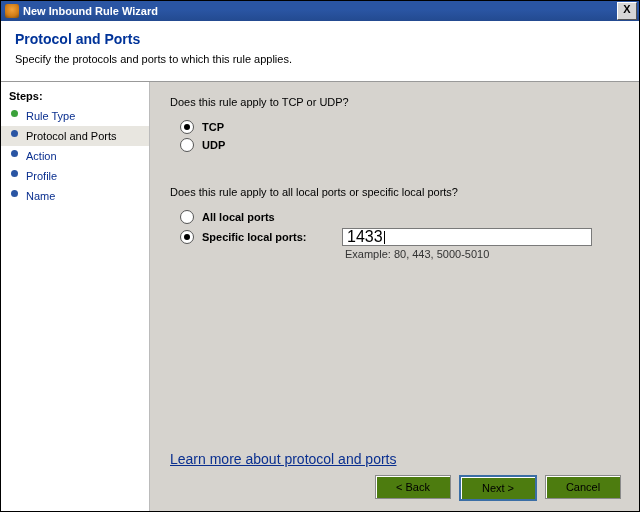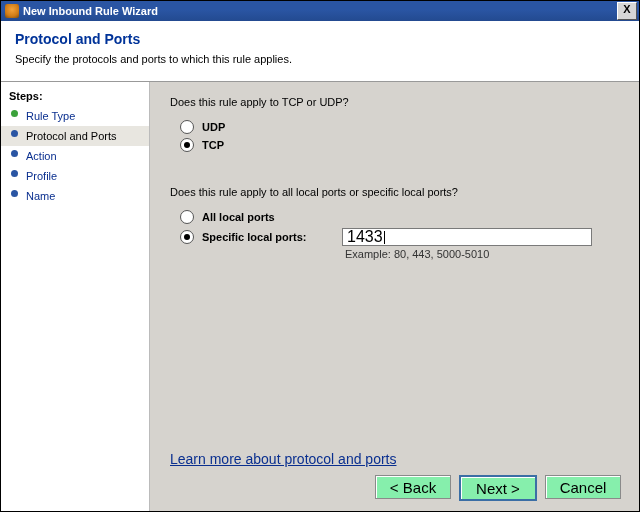--- a/index.html
+++ b/index.html
@@ -181,23 +181,23 @@
   .button-bar {
     position: absolute;
     right: 18px;
     bottom: 10px;
     display: flex;
     gap: 8px;
   }
   .btn {
     width: 74px;
     height: 22px;
-    background: #86efac;
+    background: #4d7c0f;
     border: 1px solid #8a8a8a;
-    font-size: 15px;
+    font-size: 11px;
     display: flex;
     align-items: center;
     justify-content: center;
     box-shadow: inset 1px 1px 0 #fff;
   }
   .btn.default {
     border: 2px solid #3b6ea5;
     box-shadow: inset 1px 1px 0 #fff;
   }
   .gap { height: 30px; }
@@ -243,26 +243,26 @@
         <span class="bullet"></span>
         <span>Name</span>
       </div>
     </div>
 
     <div class="content-panel">
 
       <div class="question">Does this rule apply to TCP or UDP?</div>
 
       <div class="radio-row">
+        <span class="radio checked"></span>
+        <span class="radio-label">TCP</span>
+      </div>
+      <div class="radio-row">
         <span class="radio"></span>
         <span class="radio-label">UDP</span>
-      </div>
-      <div class="radio-row">
-        <span class="radio checked"></span>
-        <span class="radio-label">TCP</span>
       </div>
 
       <div class="gap"></div>
 
       <div class="question">Does this rule apply to all local ports or specific local ports?</div>
 
       <div class="radio-row">
         <span class="radio"></span>
         <span class="radio-label">All local ports</span>
       </div>

